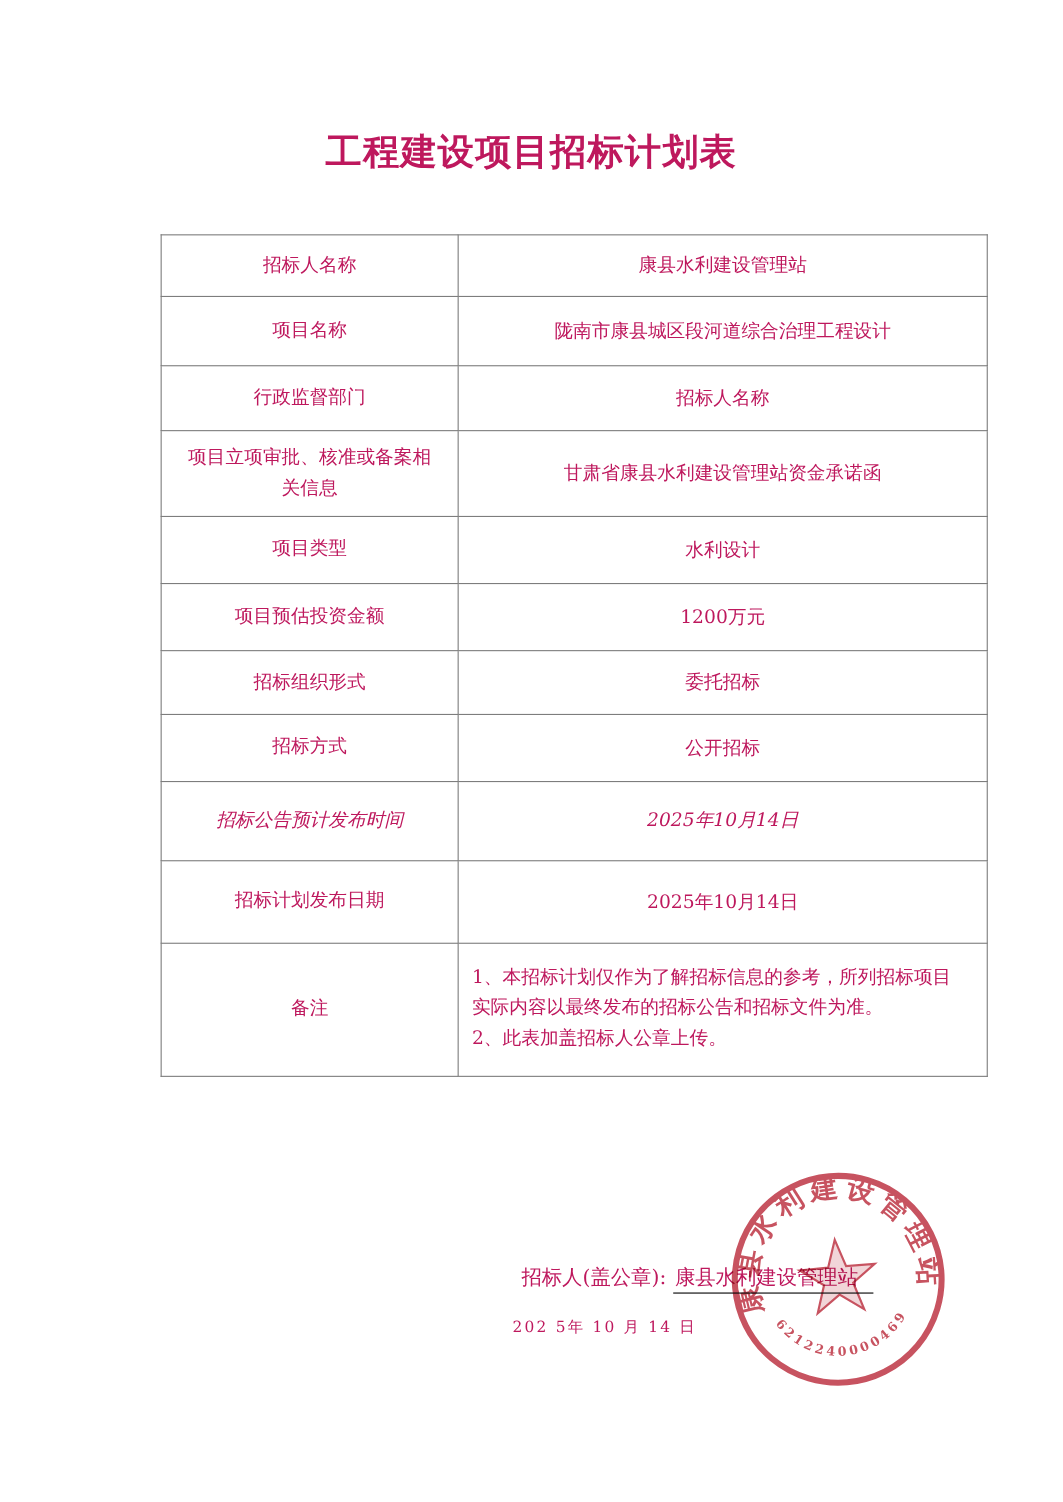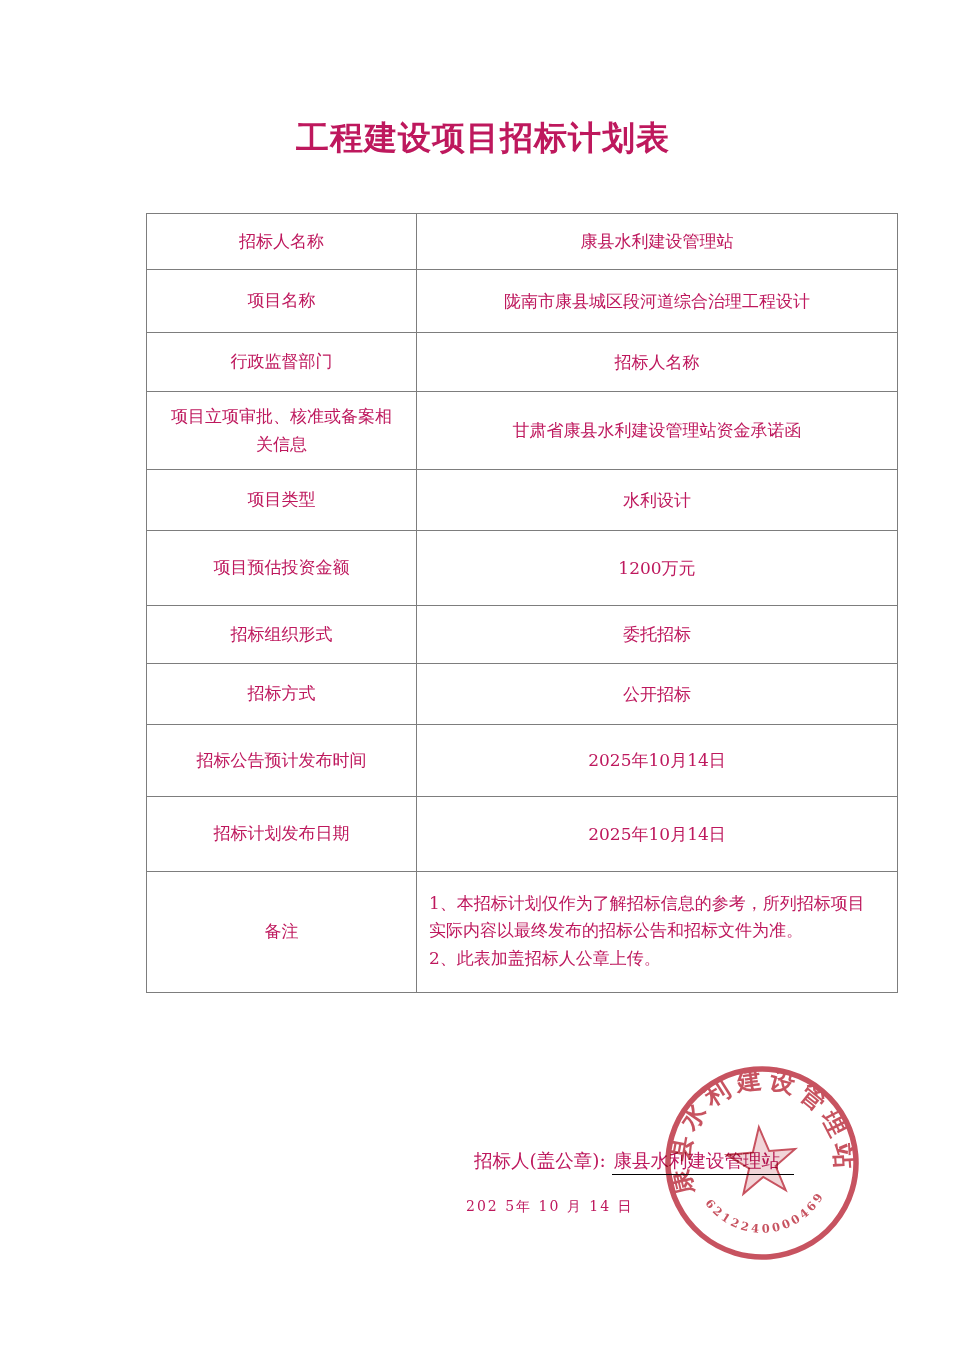--- a/index.html
+++ b/index.html
@@ -18,22 +18,22 @@
   table.plan td{
     border:1px solid #7d7d7d;font-size:17px;vertical-align:middle;
     overflow:hidden;
   }
   td.lbl{width:231px;text-align:center;padding:0 19px;line-height:1.6;}
   td.val{width:468px;text-align:center;padding:0 6px;line-height:1.65;}
   td.val-left{text-align:left;padding:4px 21px 4px 12px;font-size:17.5px;line-height:1.55;}
   td.val-left .para{margin:0 0 2px 0;}
   tr.r1{height:56px;}  tr.r2{height:63px;}  tr.r3{height:59px;}
   tr.r4{height:78px;}  tr.r5{height:156px;} tr.r6{height:61px;}
-  tr.r7{height:75px;}  tr.r8{height:58px;}  tr.r9{height:61px;padding-left:20px;}
-  tr.r10{height:72px;} tr.r11{height:75px;} tr.r12{height:121px;}
+  tr.r7{height:61px;}  tr.r8{height:58px;}  tr.r9{height:61px;padding-left:20px;}
+  tr.r10{height:72px;font-style:italic;} tr.r11{height:75px;} tr.r12{height:121px;}
   .sign-line{
     position:absolute;left:474px;top:1148px;font-size:18.5px;white-space:nowrap;
   }
   .sign-name{
     border-bottom:1.5px solid #000;padding:0 14px 3px 2px;
   }
   .date-line{
     position:absolute;left:466px;top:1198px;font-size:14px;letter-spacing:2px;white-space:nowrap;
   }
   .stamp{

